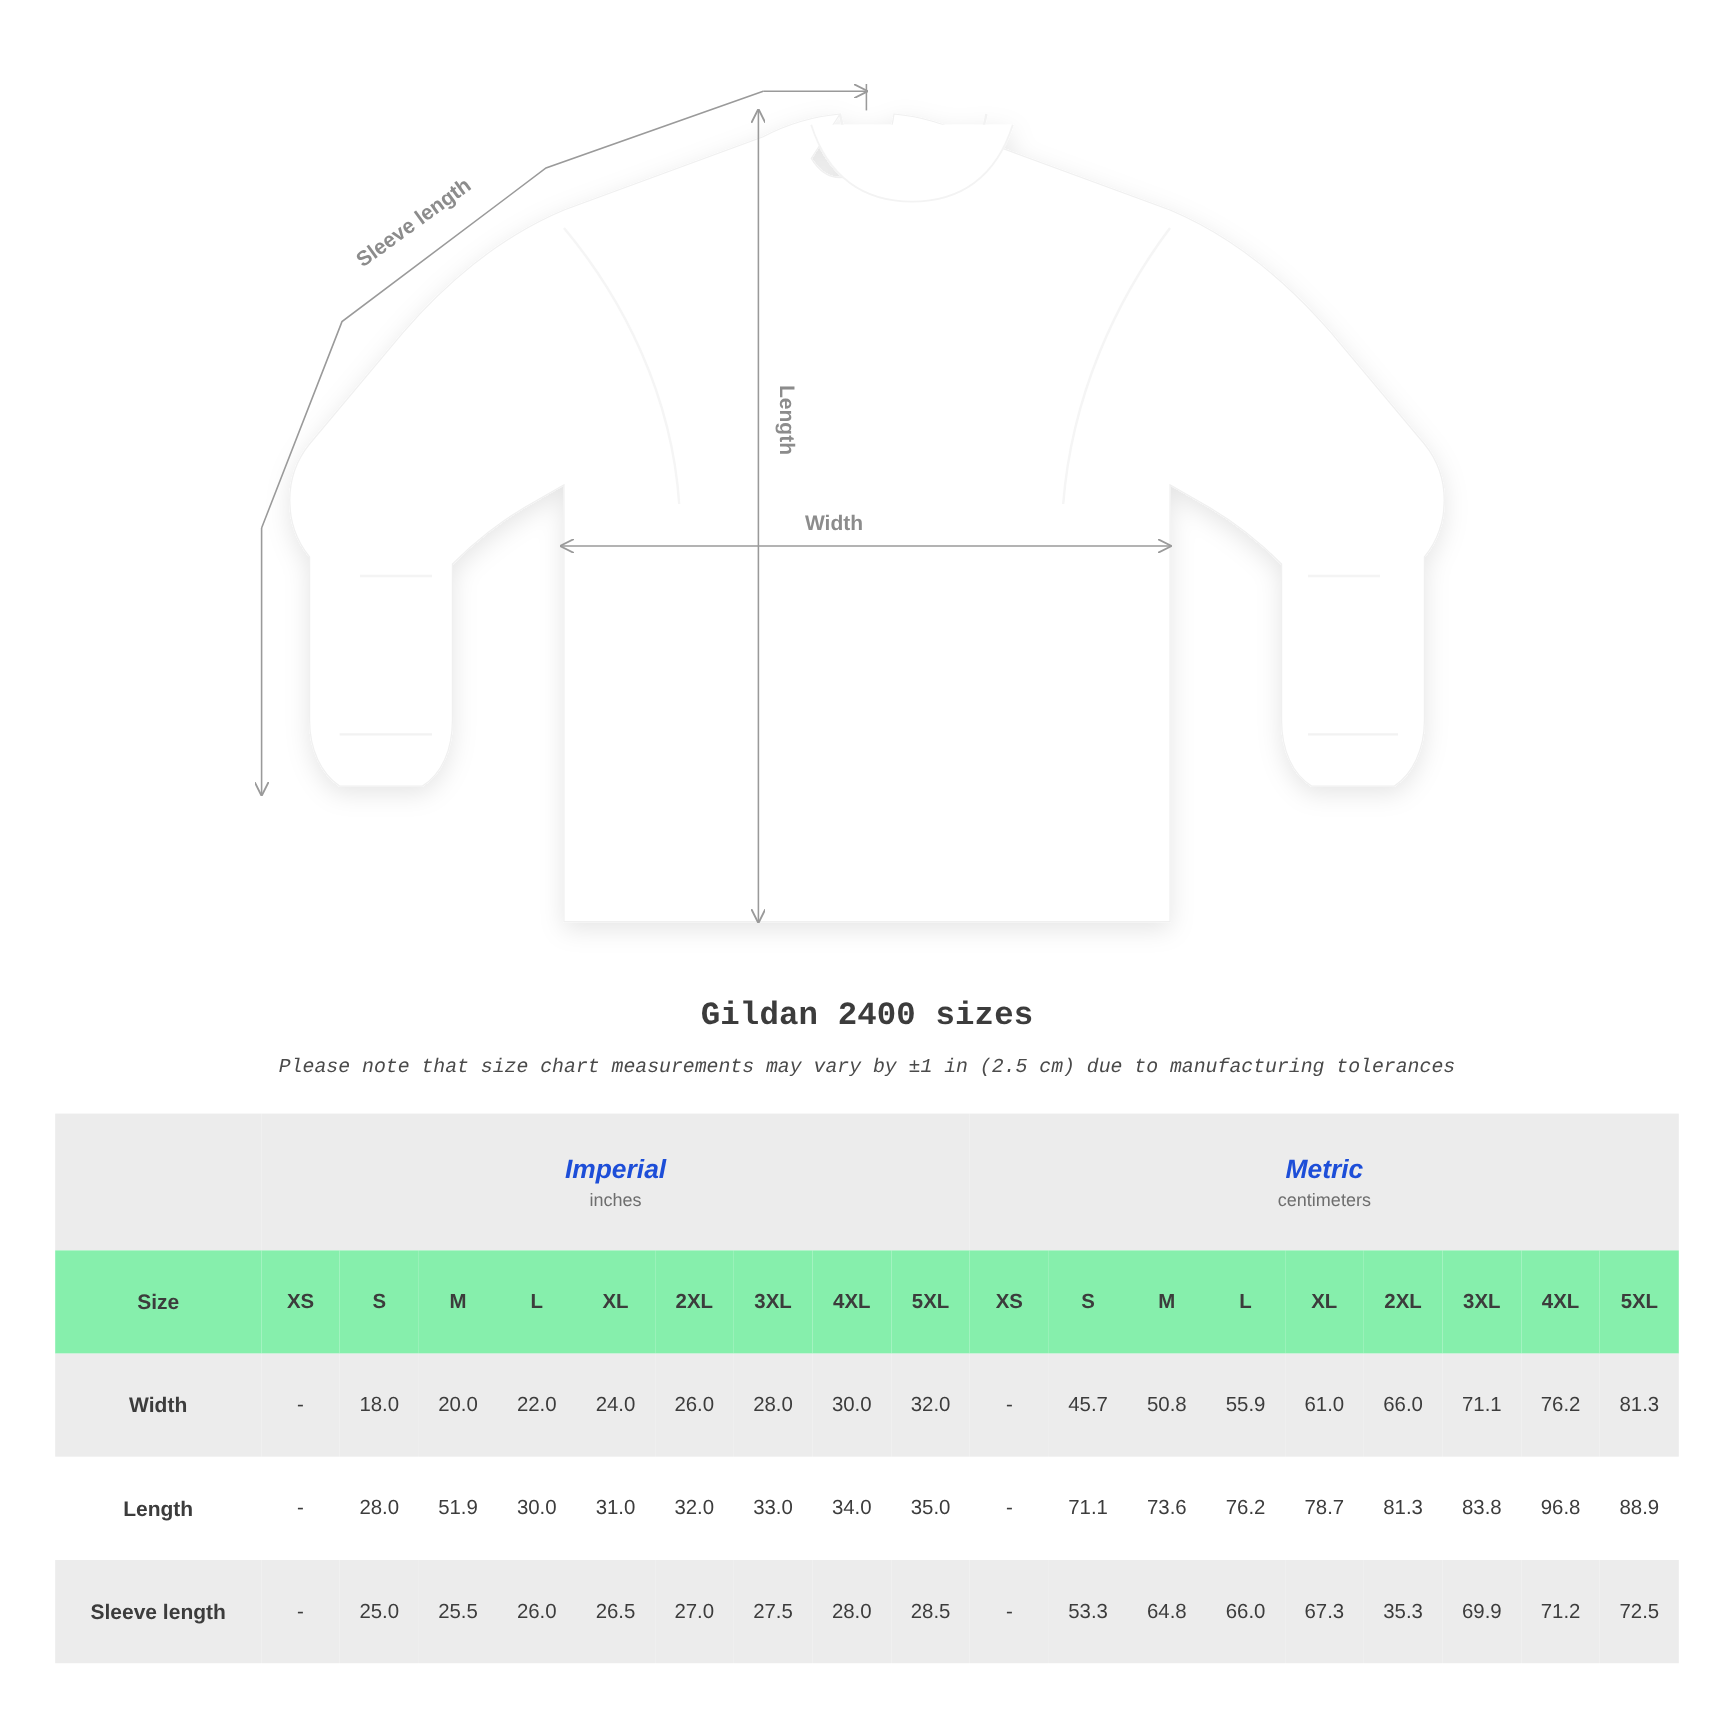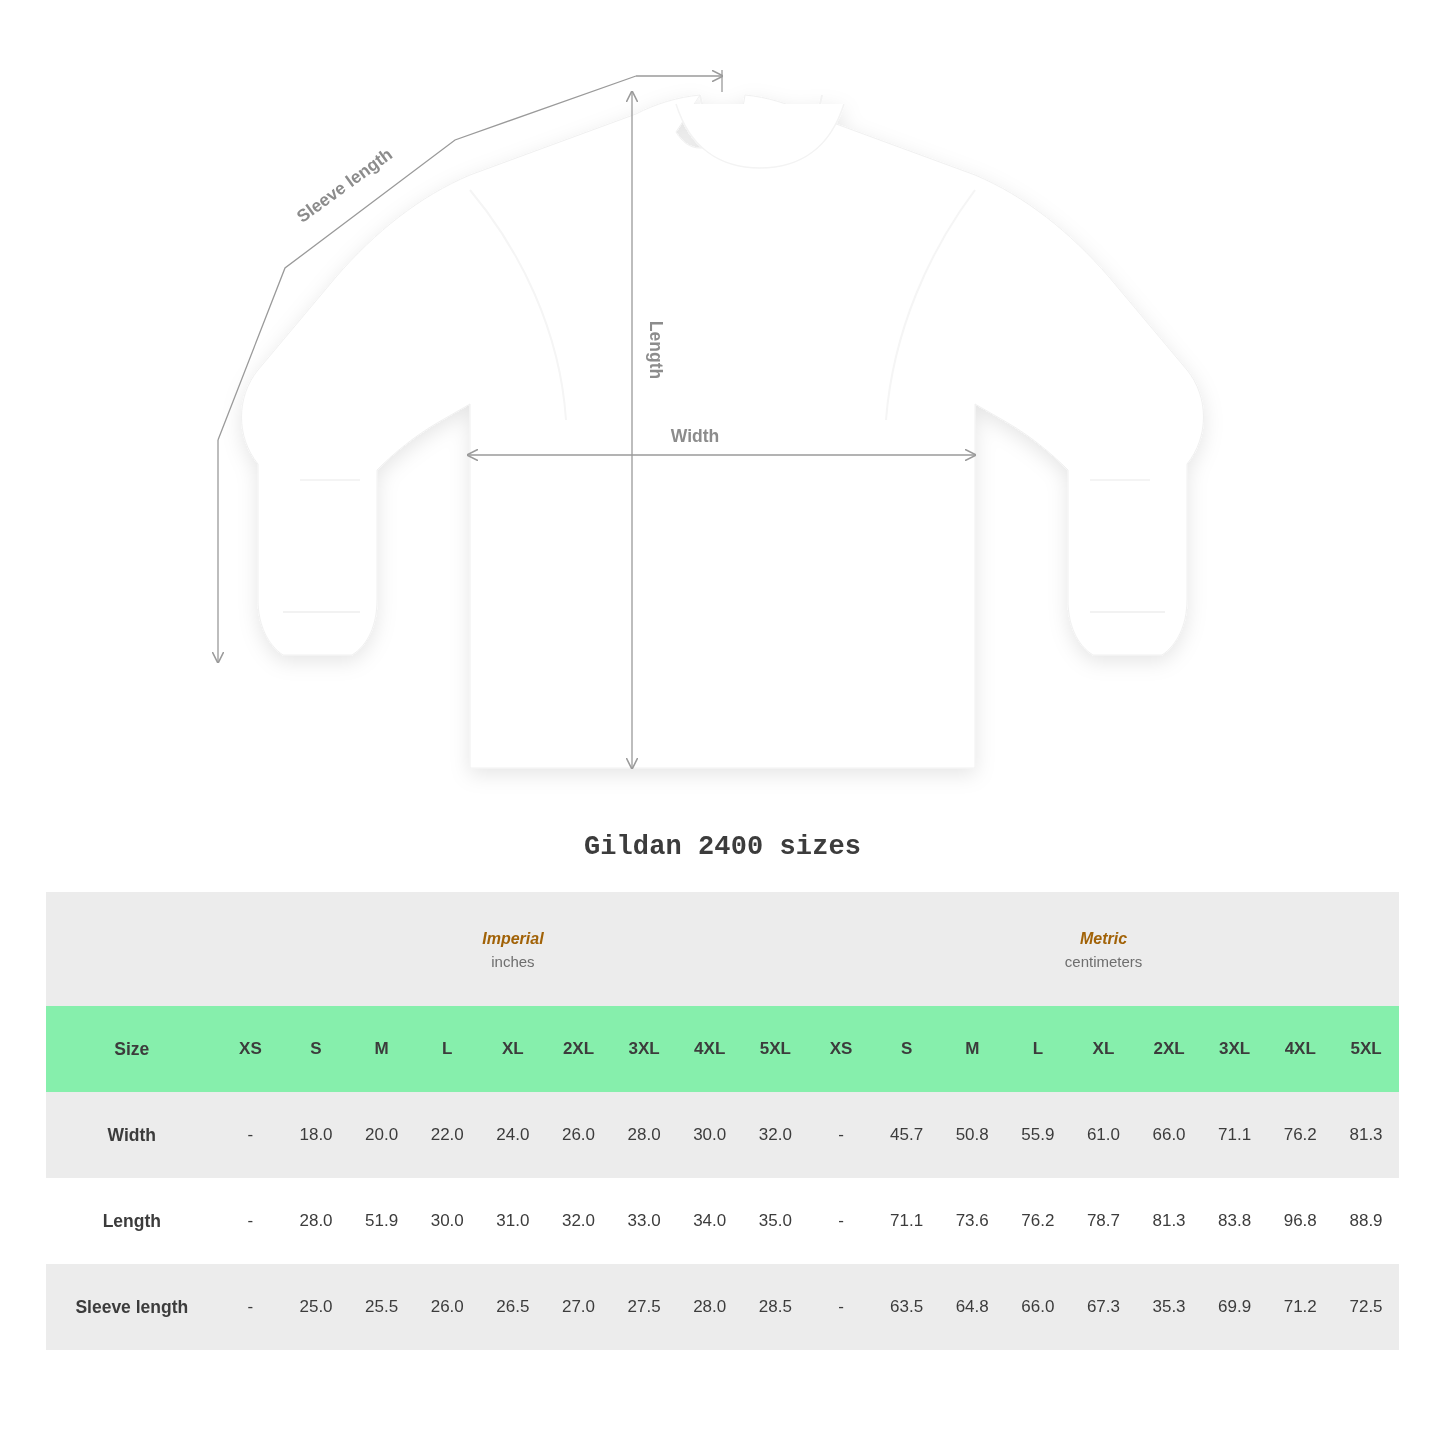--- a/index.html
+++ b/index.html
@@ -56,24 +56,24 @@
     table-layout: fixed;
   }
   table.sizes tr.unit-row td {
     background: #ececec;
     height: 112px;
     vertical-align: middle;
     text-align: center;
     border: none;
   }
   .unit-name {
-    font-size: 16px;
+    font-size: 22px;
     font-style: italic;
     font-weight: bold;
-    color: #a16207;
+    color: #1d4ed8;
     line-height: 1.25;
     text-align: center;
   }
   .unit-sub {
     font-size: 15px;
     color: #6e6e6e;
     margin-top: 4px;
   }
 
   table.sizes td {
@@ -175,20 +175,21 @@
 
     <g>
       <line x1="468" y1="455" x2="975" y2="455" stroke="#9a9a9a" stroke-width="1.3" marker-start="url(#arrStart)" marker-end="url(#arrEnd)"></line>
       <text x="695" y="442" fill="#8c8c8c" font-family="Liberation Sans, sans-serif" font-size="17.5" font-weight="bold" text-anchor="middle">Width</text>
     </g>
   </svg>
 </div>
 
 <div class="title-block">
   <div class="chart-title">Gildan 2400 sizes</div>
+  <div class="chart-note">Please note that size chart measurements may vary by ±1 in (2.5 cm) due to manufacturing tolerances</div>
 </div>
 
 <div class="table-wrap">
   <table class="sizes">
     <colgroup>
       <col class="label-col">
       <col class="data-col">
         <col class="data-col">
         <col class="data-col">
         <col class="data-col">
@@ -287,21 +288,21 @@
           <td>-</td>
           <td>25.0</td>
           <td>25.5</td>
           <td>26.0</td>
           <td>26.5</td>
           <td>27.0</td>
           <td>27.5</td>
           <td>28.0</td>
           <td>28.5</td>
           <td>-</td>
-          <td>63.5</td>
+          <td>53.3</td>
           <td>64.8</td>
           <td>66.0</td>
           <td>67.3</td>
           <td>35.3</td>
           <td>69.9</td>
           <td>71.2</td>
           <td>72.5</td>
         </tr>
       </tbody>
   </table>

